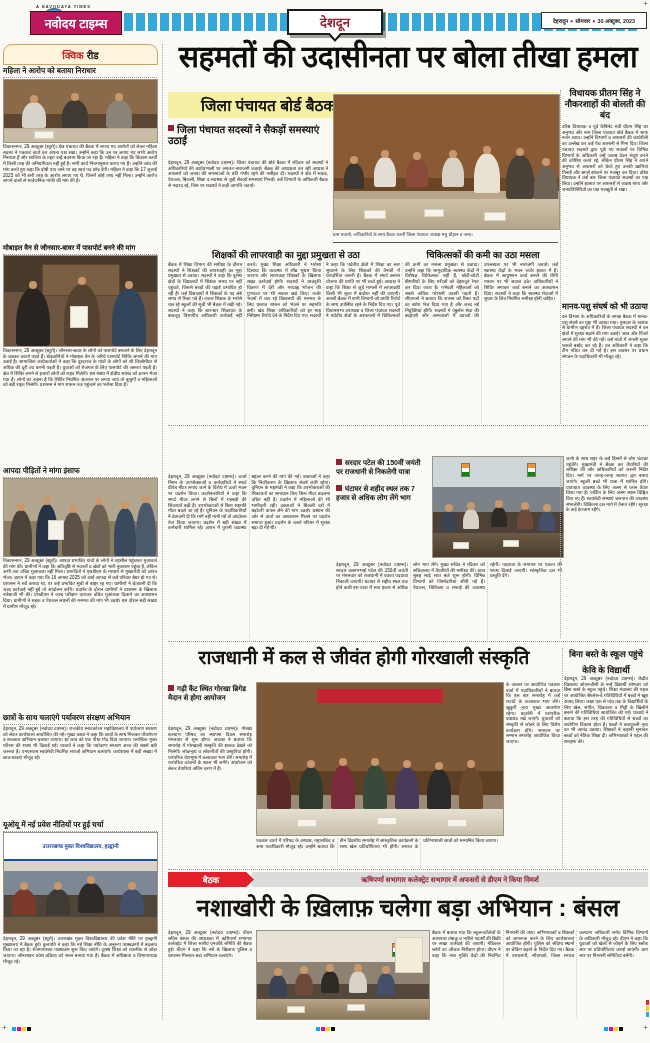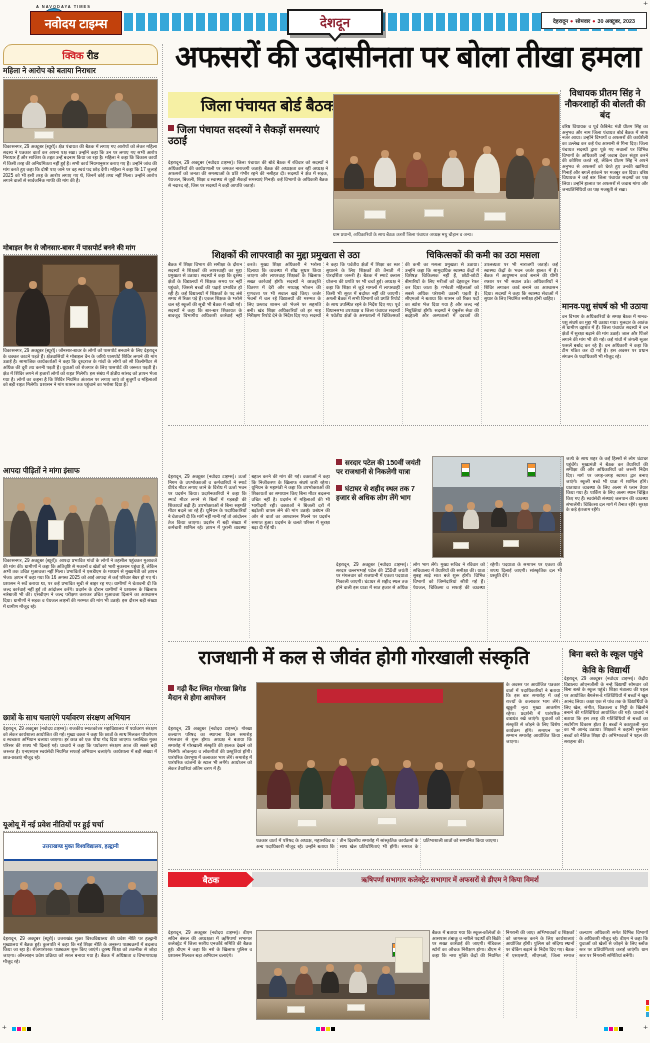--- a/index.html
+++ b/index.html
@@ -3,21 +3,21 @@
 <meta charset="utf-8">
 <style>
   html,body{margin:0;padding:0;background:#e8e6e0;}
   .page{position:relative;width:650px;height:1043px;margin:0 auto;background:#fbf9f4;
         font-family:"Liberation Sans","DejaVu Sans",sans-serif;color:#161412;overflow:hidden;}
   .abs{position:absolute;}
   
   .pgnum{left:5px;top:8px;width:24px;height:24px;border-radius:50%;background:#3aa3d4;border:1px solid #19617f;
          color:#fff;font-weight:bold;font-size:12px;display:flex;align-items:center;justify-content:center;margin-left:36px;}
   .mh-small{left:36px;top:4px;font-size:4px;letter-spacing:1px;color:#333;font-weight:bold;}
-  .mh-box{left:30px;top:11px;width:90px;height:22px;background:#c2410c;border:1px solid #4d0f18;
+  .mh-box{left:30px;top:11px;width:90px;height:22px;background:#be185d;border:1px solid #4d0f18;
           color:#fff;font-weight:800;font-size:12.5px;display:flex;align-items:center;justify-content:center;}
   .stripes{left:124px;top:13px;width:514px;height:18px;
            background:repeating-linear-gradient(90deg,#35a7d9 0 9px,#ffffff 9px 12px);}
   .edition{left:287px;top:9px;width:92px;height:22px;background:#fff;border:2px solid #1c1c1c;
            box-shadow:3px 3px 0 rgba(0,0,0,.35);color:#8e2433;font-weight:800;font-size:13px;
            display:flex;align-items:center;justify-content:center;z-index:4;}
   .ed-tri-b{position:absolute;left:50%;bottom:-9px;transform:translateX(-50%);width:0;height:0;
            border-left:8px solid transparent;border-right:8px solid transparent;border-top:9px solid #1c1c1c;}
   .ed-tri-w{position:absolute;left:50%;bottom:-6px;transform:translateX(-50%);width:0;height:0;z-index:5;
            border-left:6px solid transparent;border-right:6px solid transparent;border-top:7px solid #ffffff;}
@@ -182,21 +182,21 @@
     <i class="pp" style="left:8px;bottom:18px;width:24px;height:26px;background:#7a3a2a;"></i>
     <i class="pp" style="left:42px;bottom:18px;width:24px;height:26px;background:#3f3a33;"></i>
     <i class="pp" style="left:74px;bottom:20px;width:26px;height:30px;background:#2e2a26;"></i>
     <i class="pp" style="left:116px;bottom:18px;width:24px;height:26px;background:#44506a;"></i>
     <div class="tbl" style="height:16px;background:#6e5a42;"></div>
   </div>
   <div class="abs body-txt sb-body" style="top:936px;height:82px;">देहरादून, 29 अक्टूबर (ब्यूरो)। उत्तराखंड मुक्त विश्वविद्यालय की प्रवेश नीति पर हल्द्वानी मुख्यालय में बैठक हुई। कुलपति ने कहा कि नई शिक्षा नीति के अनुरूप पाठ्यक्रमों में बदलाव किया जा रहा है। रोजगारपरक पाठ्यक्रम शुरू किए जाएंगे। दूरस्थ शिक्षा को तकनीक से जोड़ा जाएगा। ऑनलाइन प्रवेश प्रक्रिया को सरल बनाया गया है। बैठक में अधिष्ठाता व विभागाध्यक्ष मौजूद रहे।</div>
 
   <div class="abs vrule" style="left:162px;top:44px;height:976px;"></div>
 
-  <div class="abs lead-head headline">अफसरों की उदासीनता पर बोला तीखा हमला</div>
+  <div class="abs lead-head headline">सहमतों की उदासीनता पर बोला तीखा हमला</div>
   <div class="abs lead-sub">जिला पंचायत बोर्ड बैठक में अधिकारियों को दिखाया आईना</div>
 
   <div class="abs lead-bullet">
     <span class="sq"></span><span>जिला पंचायत सदस्यों ने सैकड़ों समस्याएं उठाईं</span>
   </div>
   <div class="abs body-txt lead-body-left">देहरादून, 29 अक्टूबर (नवोदय टाइम्स)। जिला पंचायत की बोर्ड बैठक में रविवार को सदस्यों ने अधिकारियों की कार्यप्रणाली पर जमकर नाराजगी जताई। बैठक की अध्यक्षता कर रहीं अध्यक्ष ने अफसरों को जनता की समस्याओं के प्रति गंभीर रहने की नसीहत दी। सदस्यों ने क्षेत्र में सड़क, पेयजल, बिजली, शिक्षा व स्वास्थ्य से जुड़ी सैकड़ों समस्याएं गिनाईं। कई विभागों के अधिकारी बैठक से नदारद रहे, जिस पर सदस्यों ने कड़ी आपत्ति जताई।</div>
 
   <div class="abs photo main-photo">
     <i class="pp" style="left:10px;bottom:40px;width:20px;height:26px;background:#3c3630;"></i>
     <i class="pp" style="left:40px;bottom:42px;width:22px;height:30px;background:#e3ded4;"></i>
@@ -275,20 +275,21 @@
   <div class="abs body-txt cols3 gorkha-body">पत्रकार वार्ता में परिषद के अध्यक्ष, महासचिव व अन्य पदाधिकारी मौजूद रहे। उन्होंने बताया कि तीन दिवसीय समारोह में सांस्कृतिक कार्यक्रमों के साथ खेल प्रतियोगिताएं भी होंगी। समाज के प्रतिभाशाली छात्रों को सम्मानित किया जाएगा।</div>
 
   <div class="abs kv-head">बिना बस्ते के स्कूल पहुंचे केवि के विद्यार्थी</div>
   <div class="abs body-txt kv-body">देहरादून, 29 अक्टूबर (नवोदय टाइम्स)। केंद्रीय विद्यालय ओएनजीसी के नन्हे विद्यार्थी सोमवार को बिना बस्ते के स्कूल पहुंचे। शिक्षा मंत्रालय की पहल पर आयोजित बैगलेस-डे गतिविधियों में बच्चों ने खूब आनंद लिया। कक्षा एक से पांच तक के विद्यार्थियों के लिए खेल, संगीत, चित्रकला व मिट्टी के खिलौने बनाने की गतिविधियां आयोजित की गईं। प्राचार्य ने बताया कि इस तरह की गतिविधियों से बच्चों का सर्वांगीण विकास होता है। बच्चों ने कठपुतली नृत्य का भी आनंद उठाया। शिक्षकों ने कहानी सुनाकर बच्चों को नैतिक शिक्षा दी। अभिभावकों ने पहल की सराहना की।</div>
   <div class="abs vrule" style="left:562px;top:648px;height:220px;"></div>
 
   <div class="abs hrule" style="left:168px;top:869px;width:480px;"></div>
 
   <div class="abs kicker-ribbon">बैठक</div>
   <div class="abs kicker-bar">ऋषिपर्णा सभागार कलेक्ट्रेट सभागार में अफसरों से डीएम ने किया विमर्श</div>
+  <div class="abs nasha-head">नशाखोरी के ख़िलाफ़ चलेगा बड़ा अभियान : बंसल</div>
   <div class="abs body-txt nasha-colA">देहरादून, 29 अक्टूबर (नवोदय टाइम्स)। डीएम सविन बंसल की अध्यक्षता में ऋषिपर्णा सभागार कलेक्ट्रेट में जिला स्तरीय एनकॉर्ड समिति की बैठक हुई। डीएम ने कहा कि नशे के खिलाफ पुलिस व प्रशासन मिलकर बड़ा अभियान चलाएंगे।</div>
   <div class="abs photo nasha-photo">
     <div class="flag" style="right:28px;top:12px;"></div>
     <div class="paper" style="right:6px;top:6px;width:26px;height:34px;background:#f2ecd8;"></div>
     <i class="pp" style="left:12px;bottom:22px;width:18px;height:22px;background:#3a4354;"></i>
     <i class="pp" style="left:38px;bottom:24px;width:18px;height:22px;background:#6e4a3a;"></i>
     <i class="pp" style="left:64px;bottom:26px;width:18px;height:22px;background:#2e2a26;"></i>
     <i class="pp" style="left:92px;bottom:26px;width:18px;height:22px;background:#d8d2c6;"></i>
     <i class="pp" style="left:120px;bottom:24px;width:18px;height:22px;background:#44506a;"></i>
     <div class="tbl" style="height:20px;background:linear-gradient(180deg,#b9a58a,#8a7658);"></div>

